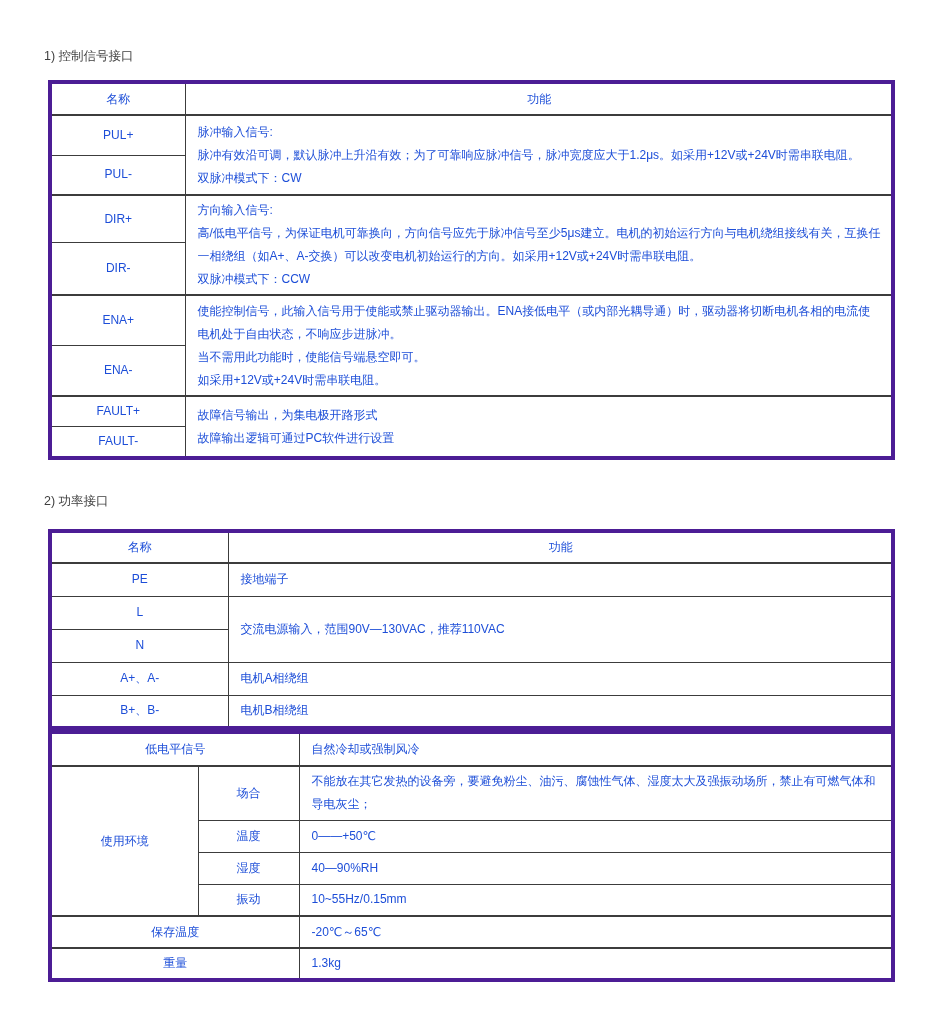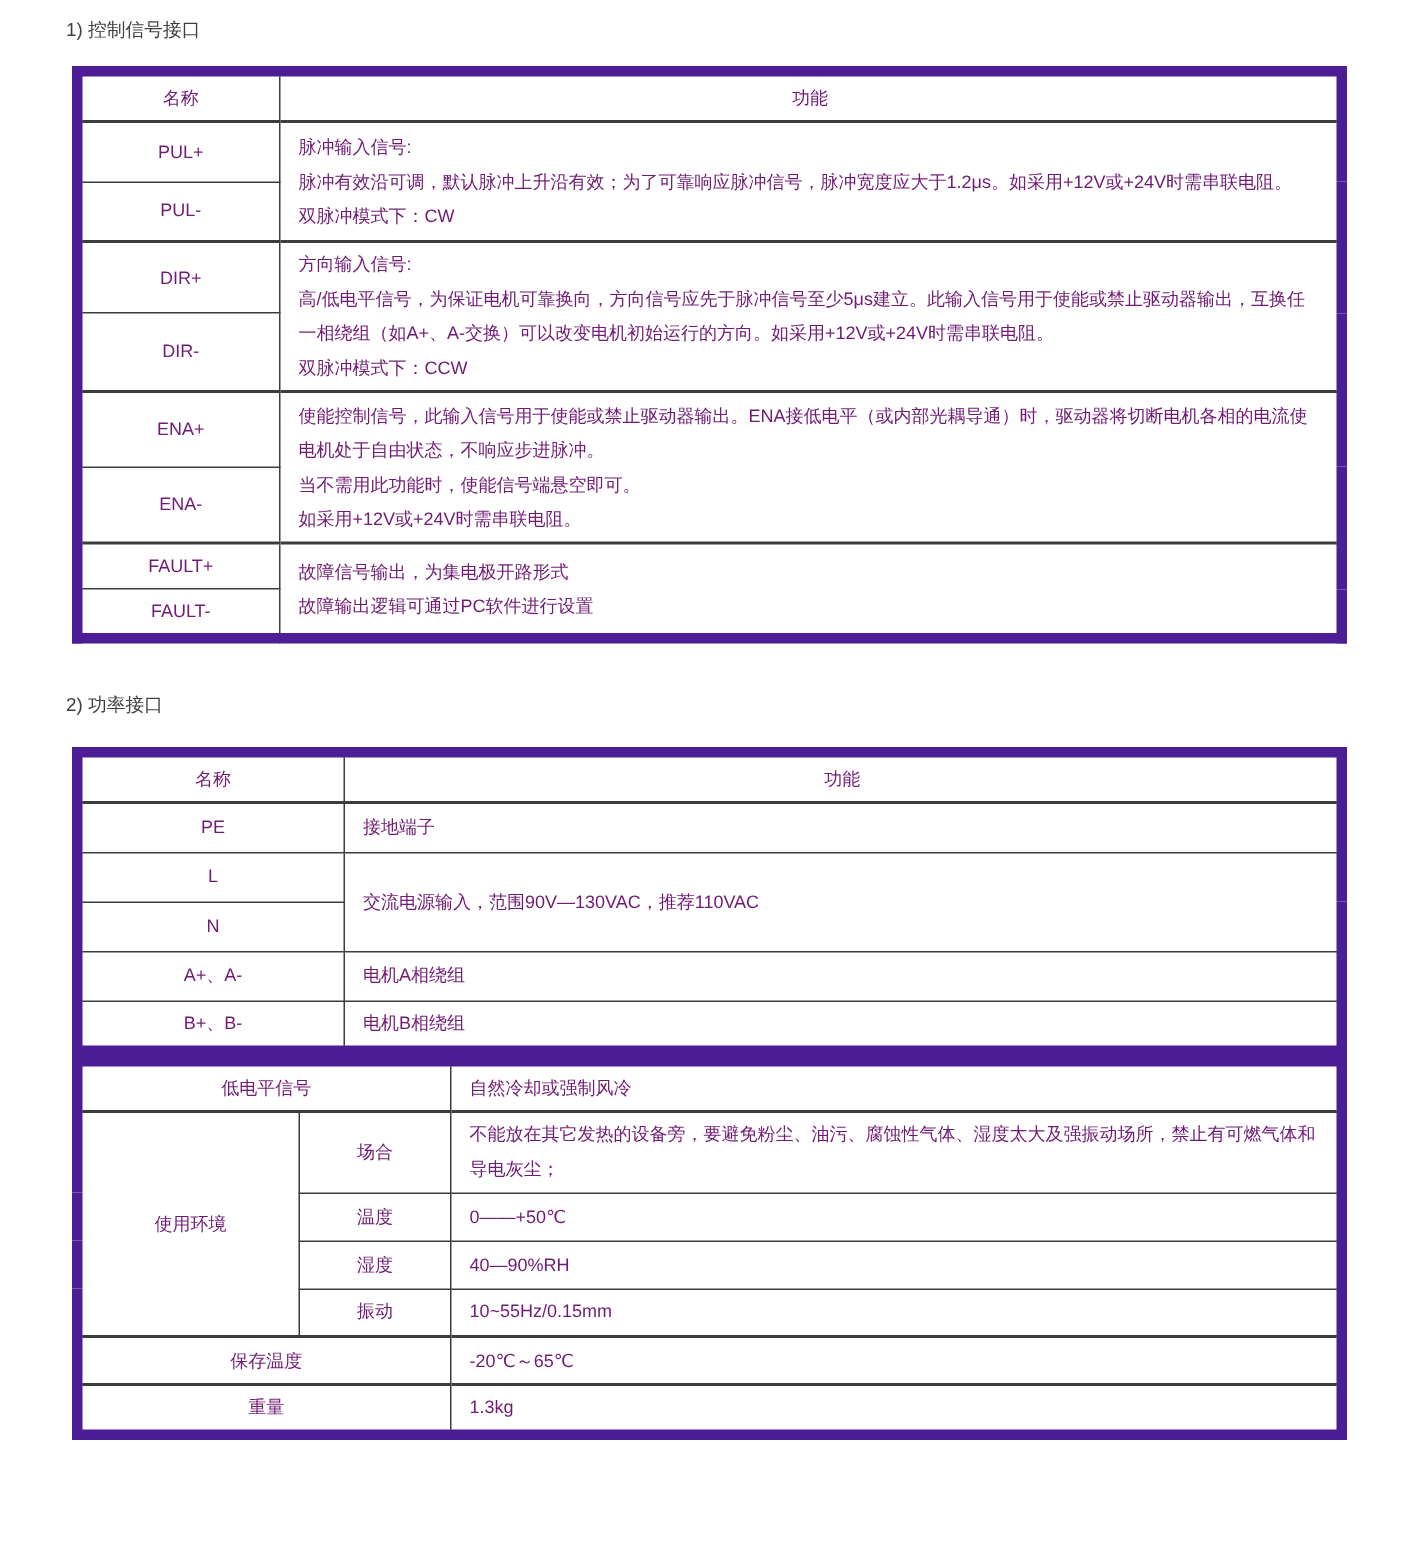--- a/index.html
+++ b/index.html
@@ -9,37 +9,38 @@
   }
   body {
     width: 946px;
     height: 1032px;
     overflow: hidden;
     font-family: "Liberation Sans", "DejaVu Sans", sans-serif;
     color: #424242;
   }
   .page {
     padding: 12px 55px 0 48px;
+    margin-top: 36px;
   }
   .section-heading {
     font-size: 12.5px;
     color: #3f3f3f;
     margin: 0 0 15px -4px;
     font-weight: normal;
   }
   .section-heading.s2 { margin-top: 33px; margin-bottom: 19px; }
   .section-heading.s3 { margin-top: 15px; margin-bottom: 14px; }
 
   table.doc {
     border-collapse: collapse;
     table-layout: fixed;
     width: 843px;
-    border: 7px solid #4c1d95;
+    border: 4px solid #4c1d95;
     font-size: 12px;
-    color: #701a75;
+    color: #1d4ed8;
   }
   table.doc td {
     border: 1px solid #3c3c3c;
     vertical-align: middle;
     padding: 3px 10px 3px 12px;
     line-height: 23px;
     overflow: hidden;
   }
   table.doc td.name {
     text-align: center;
@@ -103,21 +104,21 @@
         </td>
       </tr>
       <tr class="h40">
         <td class="name">PUL-</td>
       </tr>
 
       <tr class="h47 group-start">
         <td class="name">DIR+</td>
         <td rowspan="2">
           <p>方向输入信号:</p>
-          <p>高/低电平信号，为保证电机可靠换向，方向信号应先于脉冲信号至少5μs建立。此输入信号用于使能或禁止驱动器输出，互换任一相绕组（如A+、A-交换）可以改变电机初始运行的方向。如采用+12V或+24V时需串联电阻。</p>
+          <p>高/低电平信号，为保证电机可靠换向，方向信号应先于脉冲信号至少5μs建立。电机的初始运行方向与电机绕组接线有关，互换任一相绕组（如A+、A-交换）可以改变电机初始运行的方向。如采用+12V或+24V时需串联电阻。</p>
           <p>双脉冲模式下：CCW</p>
         </td>
       </tr>
       <tr class="h51">
         <td class="name">DIR-</td>
       </tr>
 
       <tr class="h50 group-start">
         <td class="name">ENA+</td>
         <td rowspan="2">

